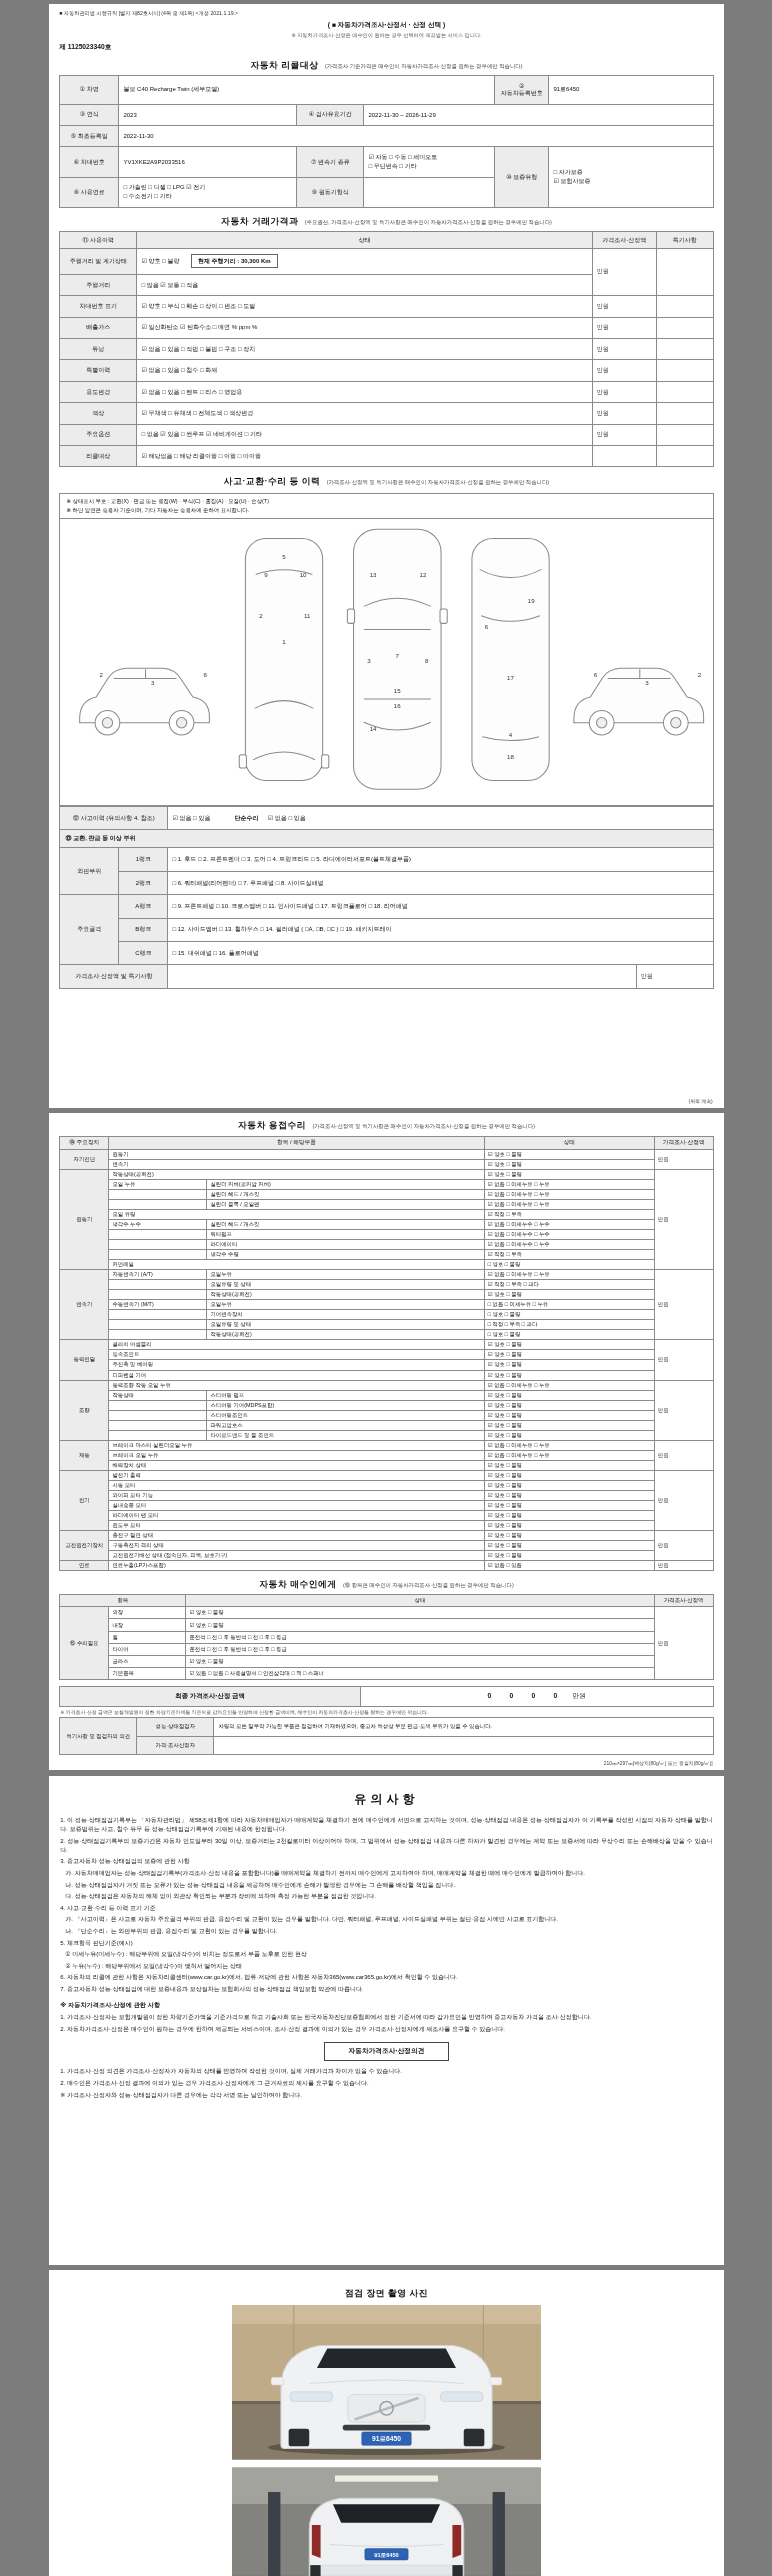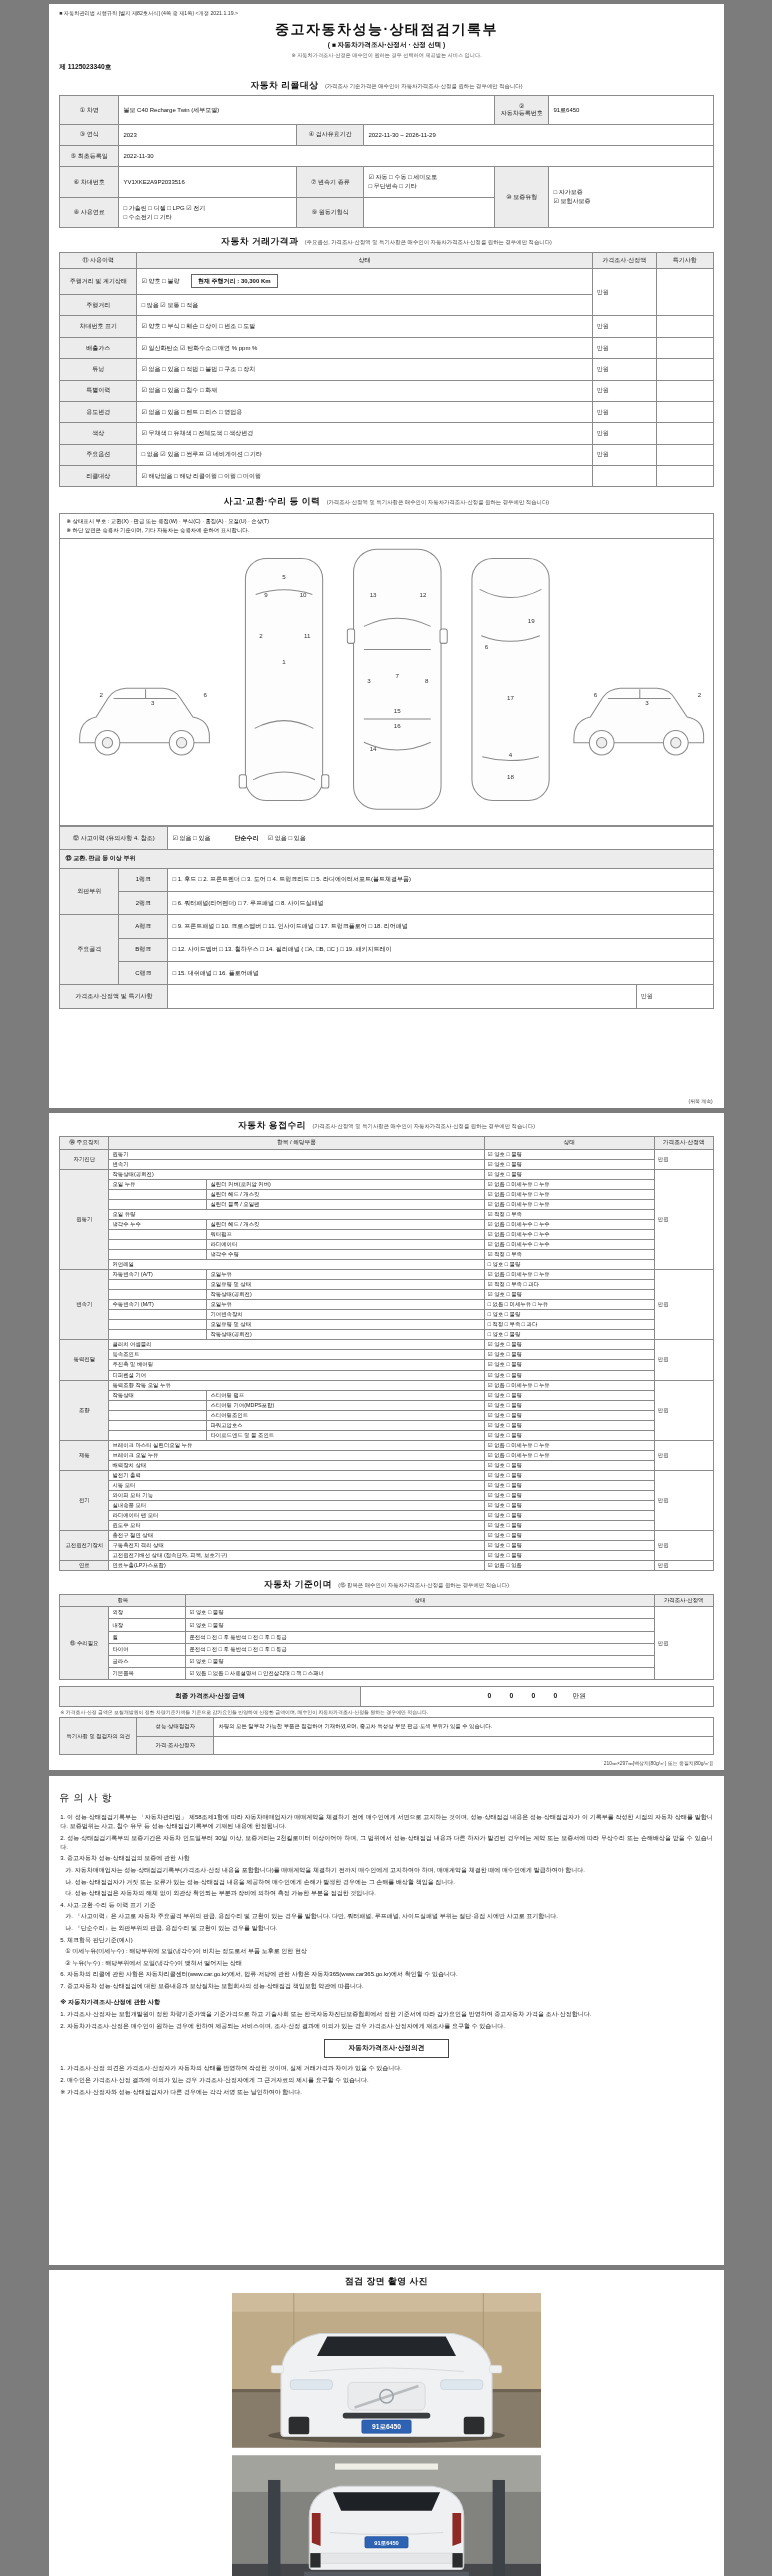--- a/index.html
+++ b/index.html
@@ -41,36 +41,35 @@
   .detail-tbl tr.thead th{padding:2.6px 2.1px;font-size:5.7px}
   .gl{font-weight:bold}
   .etc-tbl th,.etc-tbl td{padding:2.1px 3.1px;font-size:5.4px}
   .final-tbl th{font-weight:bold;font-size:6.4px;padding:5.2px}
   .final-tbl td{text-align:center;font-size:6.7px;padding:5.2px}
   .final-val{letter-spacing:8.2px;font-weight:bold}
   .unit{letter-spacing:0;margin-left:7.2px;font-weight:normal}
   .small-note{font-size:4.9px;color:#444;margin:2.1px 1px}
   .remarks-tbl th,.remarks-tbl td{padding:5.2px 4.1px;font-size:5.4px}
   .page-foot{position:absolute;right:11.3px;bottom:4.1px;font-size:4.9px;color:#444}
-  .notice-title{text-align:left;font-size:10px;font-weight:normal;letter-spacing:4.1px;margin:9.3px 0 8.2px}
+  .notice-title{text-align:center;font-size:12px;font-weight:bold;letter-spacing:4.1px;margin:9.3px 0 8.2px}
   .np{font-size:6px;line-height:1.5;margin:2.6px 1px;white-space:pre-wrap;text-align:justify}
   .n-sub{font-size:6.2px;font-weight:bold;margin:7.2px 1px 3.1px}
   .n-box-wrap{text-align:center;margin:8.2px 0 6.2px}
   .n-box{display:inline-block;border:0.8px solid #444;padding:4.1px 24px;font-size:6.7px;font-weight:bold}
   .photo{text-align:center;margin:5.2px 0}
   svg text{font-family:"Liberation Sans","DejaVu Sans",sans-serif}
 </style>
 </head>
 <body>
 
 <div class="canvas">
 
   <div class="page page1">
     <div class="form-ref">■ 자동차관리법 시행규칙 [별지 제82호서식] (4쪽 중 제1쪽)  &lt;개정 2021.1.19.&gt;</div>
-    <div class="title">중고자동차성능·상태점검기록부</div>
     <div class="subtitle">( ■ 자동차가격조사·산정서 · 산정 선택 )</div>
     <div class="subtitle-note">※ 자동차가격조사·산정은 매수인이 원하는 경우 선택하여 제공받는 서비스 입니다.</div>
     <div class="doc-no">제 1125023340호</div>
 
     <div class="sec-head">
       <span class="sec-title">자동차 리콜대상</span>
       <span class="sec-note">(가격조사 기준가격은 매수인이 자동차가격조사·산정을 원하는 경우에만 적습니다)</span>
     </div>
     <table class="tbl basic-tbl">
       <colgroup>
@@ -565,21 +564,21 @@
       <tr>
             <th class="gl">연료</th>
             <td colspan="2">연료누출(LP가스포함)</td>
             <td>☑ 없음   □ 있음</td>
             <td class="won">만원</td>
           </tr>
     </tbody>
       </table>
 
     <div class="sec-head">
-      <span class="sec-title">자동차 기준이며</span>
+      <span class="sec-title">자동차 매수인에게</span>
       <span class="sec-note">(⑮ 항목은 매수인이 자동차가격조사·산정을 원하는 경우에만 적습니다)</span>
     </div>
     <table class="tbl etc-tbl">
       <colgroup>
           <col style="width:49px">
           <col style="width:77px">
           <col>
           <col style="width:59px">
         </colgroup>
       <tbody>
@@ -669,21 +668,21 @@
     <div class="np">2. 자동차가격조사·산정은 매수인이 원하는 경우에 한하여 제공되는 서비스이며, 조사·산정 결과에 이의가 있는 경우 가격조사·산정자에게 재조사를 요구할 수 있습니다.</div>
     <div class="n-box-wrap">
       <div class="n-box">자동차가격조사·산정의견</div>
     </div>
     <div class="np">1. 가격조사·산정 의견은 가격조사·산정자가 자동차의 상태를 반영하여 작성한 것이며, 실제 거래가격과 차이가 있을 수 있습니다.</div>
     <div class="np">2. 매수인은 가격조사·산정 결과에 이의가 있는 경우 가격조사·산정자에게 그 근거자료의 제시를 요구할 수 있습니다.</div>
     <div class="np">※ 가격조사·산정자와 성능·상태점검자가 다른 경우에는 각각 서명 또는 날인하여야 합니다.</div>
   </div>
 
   <div class="page page4">
-    <div class="sec-head" style="margin-top:0">
+    <div class="sec-head" style="margin-top:12px">
       <span class="sec-title">점검 장면 촬영 사진</span>
     </div>
     <div class="photo">
       <svg width="309" height="155" viewBox="0 0 600 300" role="img">
         <rect x="0" y="0" width="600" height="190" fill="#c0ab88"></rect>
         <rect x="0" y="0" width="600" height="36" fill="#cdbb9b"></rect>
         <line x1="120" y1="0" x2="120" y2="190" stroke="#ab9878" stroke-width="2"></line>
         <line x1="488" y1="0" x2="488" y2="190" stroke="#ab9878" stroke-width="2"></line>
         <rect x="0" y="190" width="600" height="110" fill="#877b69"></rect>
         <rect x="0" y="186" width="600" height="6" fill="#6e6353"></rect>

